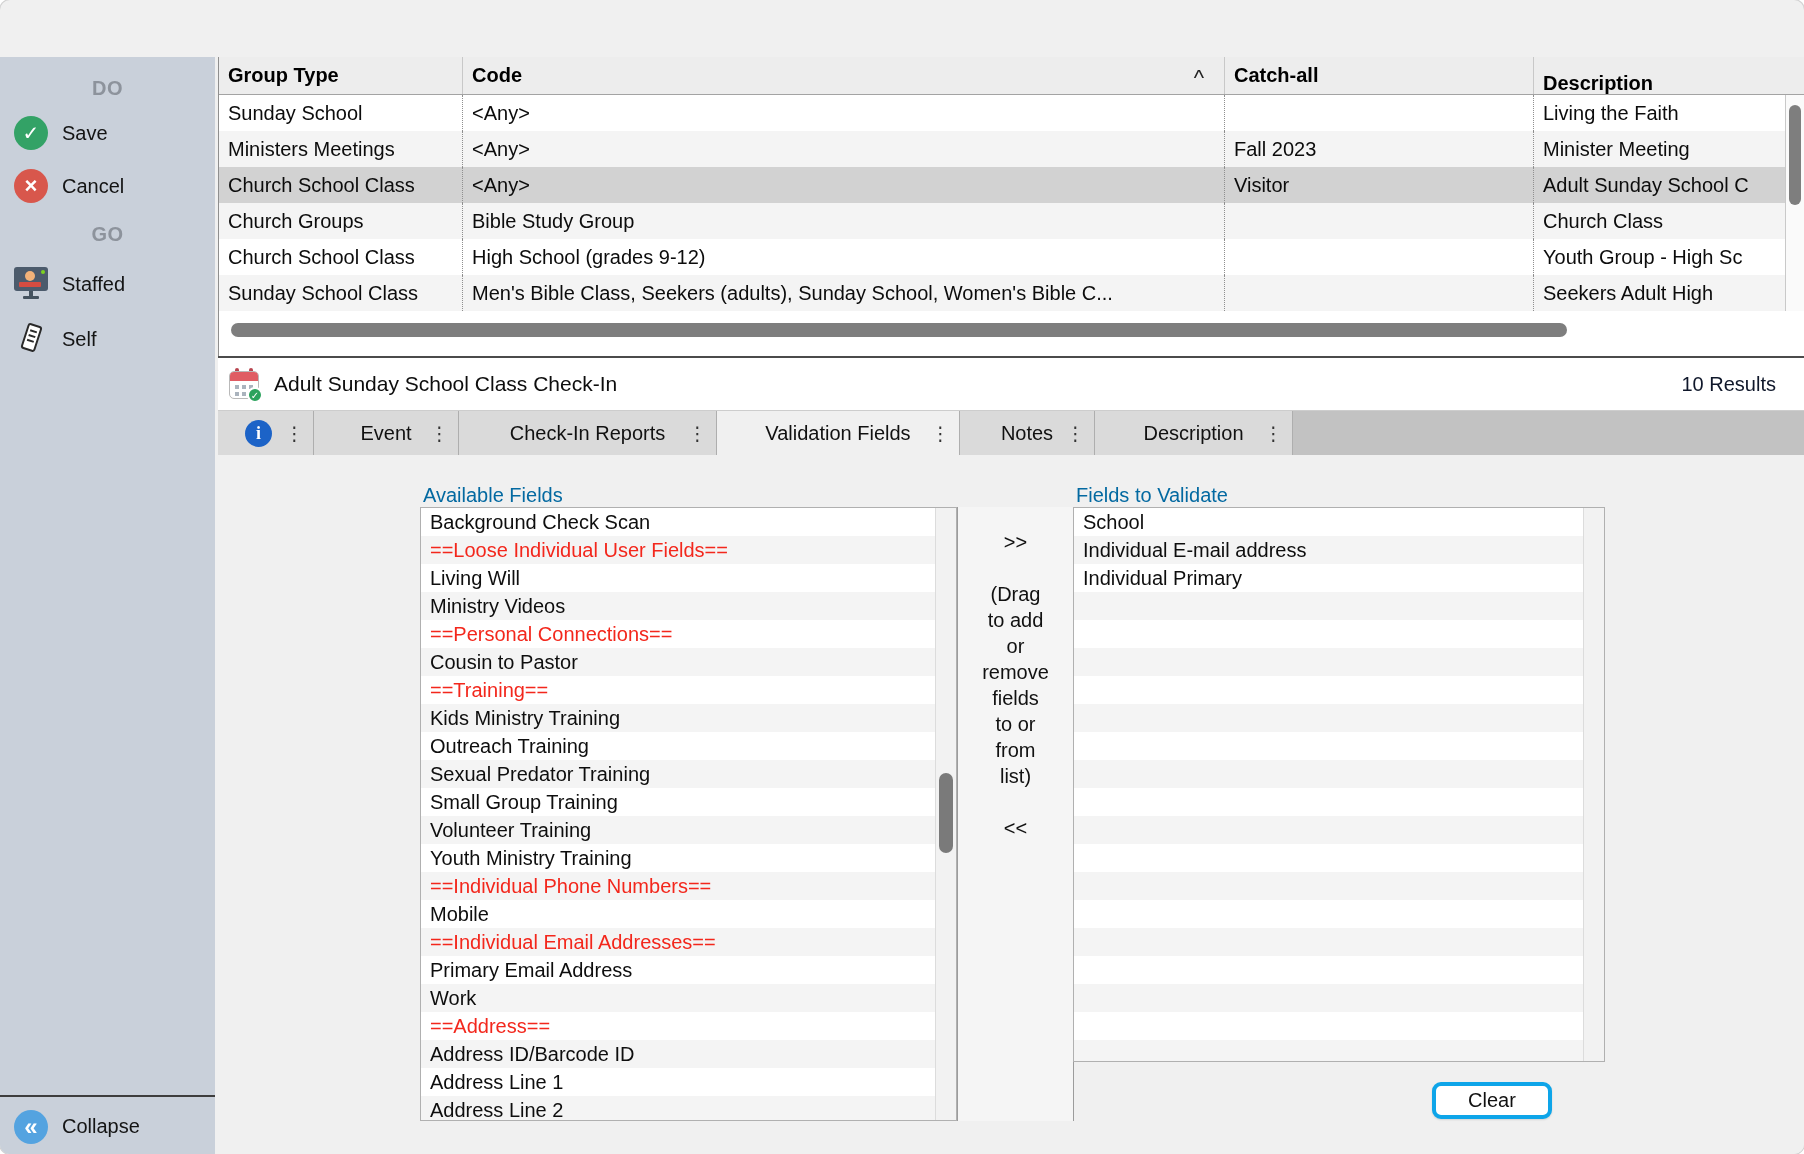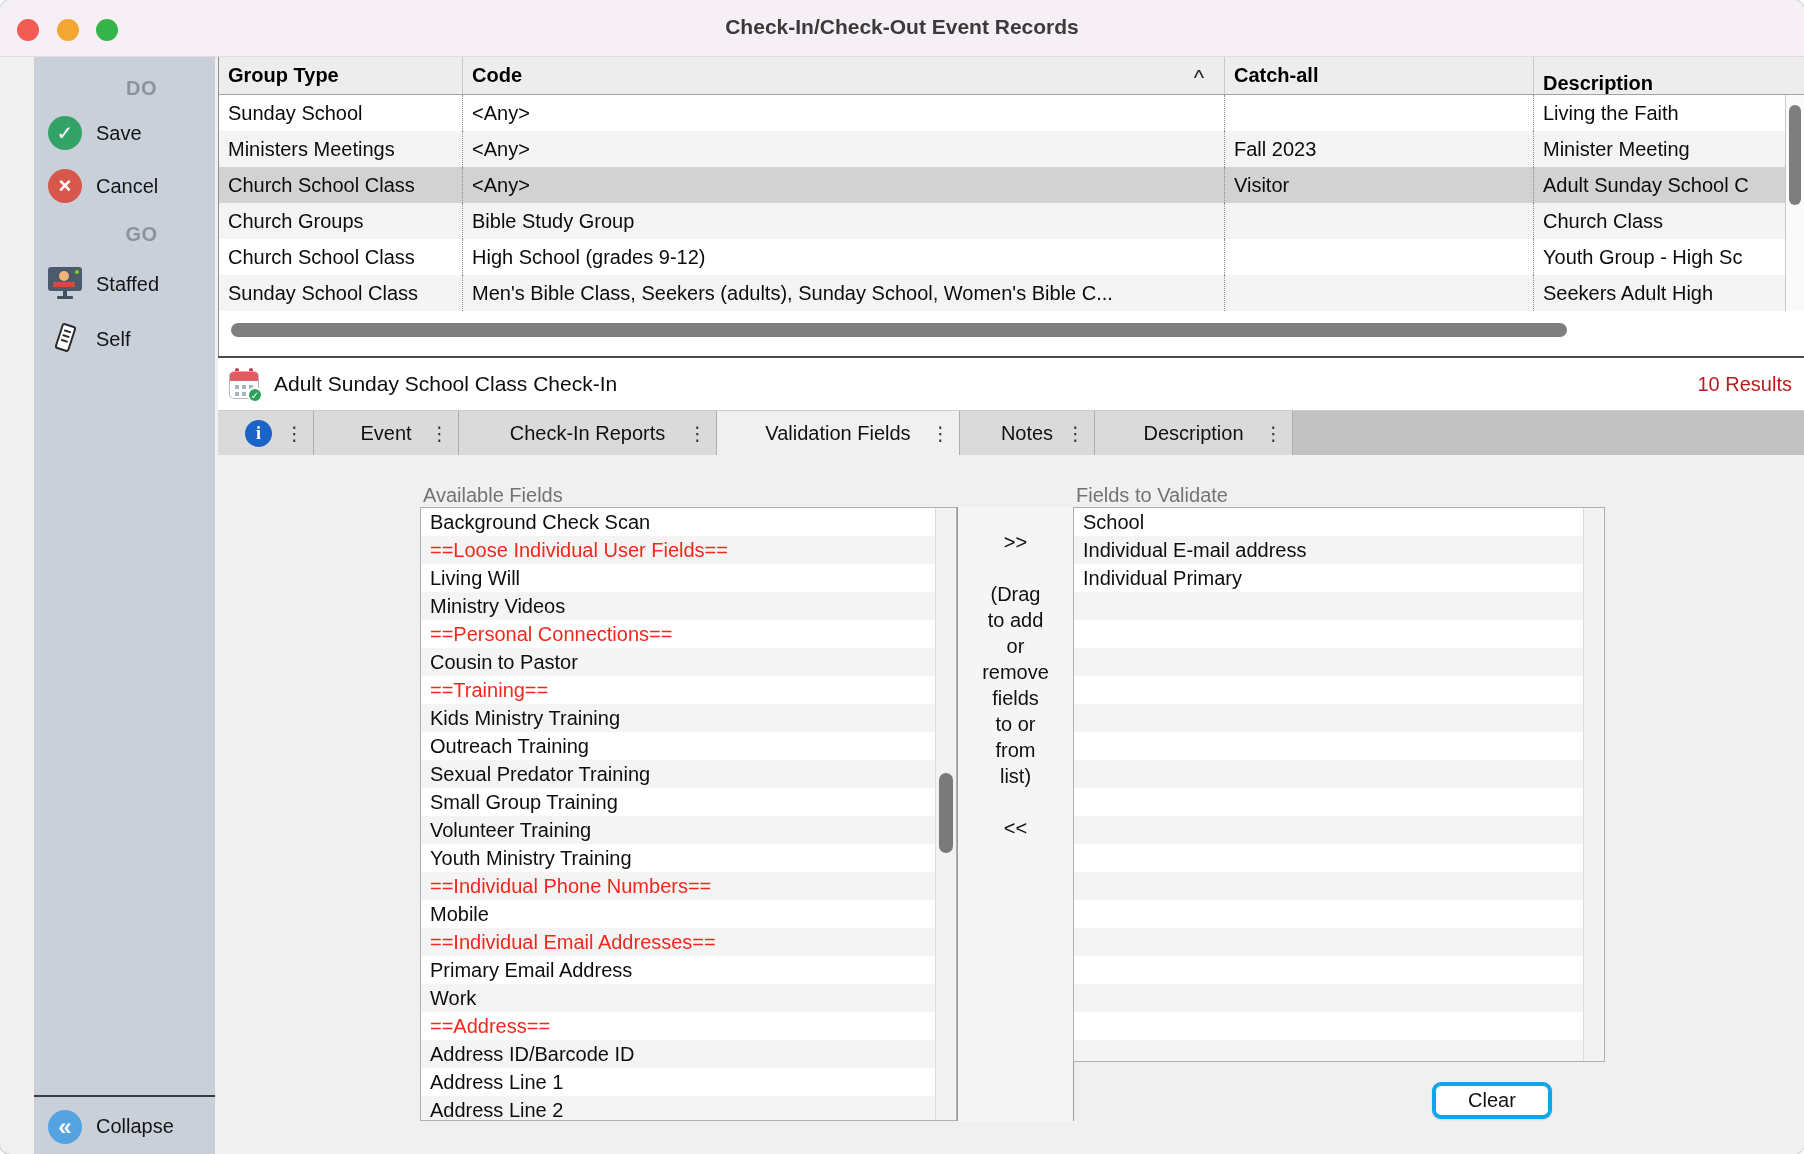--- a/index.html
+++ b/index.html
@@ -8,21 +8,21 @@
           background:#f0f0f0;font-family:"Liberation Sans","DejaVu Sans",sans-serif;
           box-shadow:0 0 0 1px rgba(0,0,0,.18);}
   
   .titlebar{position:absolute;left:0;top:0;width:100%;height:57px;background:#f6eff5;border-bottom:1px solid #e2dbe1;}
   .tl{position:absolute;top:19px;width:22px;height:22px;border-radius:50%;}
   .tl.red{left:17px;background:#f25c54;}
   .tl.yellow{left:57px;background:#f4a832;}
   .tl.green{left:96px;background:#35b44a;}
   .win-title{position:absolute;left:0;right:0;top:15px;text-align:center;font-size:21px;font-weight:700;color:#3a3a3a;}
   
-  .sidebar{position:absolute;left:0;top:57px;bottom:0;width:215px;background:#c9d0da;margin-left:34px;}
+  .sidebar{position:absolute;left:0;top:57px;bottom:0;width:215px;background:#c9d0da;}
   .side-header{position:absolute;left:0;width:100%;text-align:center;font-weight:700;font-size:20px;color:#8d939c;letter-spacing:.5px;}
   .side-item{position:absolute;left:0;width:100%;height:38px;display:flex;align-items:center;cursor:default;}
   .side-icon-slot{margin-left:13px;width:36px;display:flex;justify-content:center;}
   .side-label{margin-left:13px;font-size:20px;color:#141414;}
   .circle-icon{width:34px;height:34px;border-radius:50%;color:#fff;display:flex;align-items:center;justify-content:center;font-size:20px;line-height:1;}
   .save-circle{background:#33a266;}
   .cancel-circle{background:#d8574c;font-size:22px;font-weight:700;}
   .collapse-circle{background:#54a3e0;font-size:24px;font-weight:700;}
   .staffed-icon{position:relative;width:36px;height:34px;}
   .st-monitor{position:absolute;left:1px;top:0;width:34px;height:24px;background:#4c5b6c;border-radius:3px;}
@@ -49,21 +49,21 @@
   .tbody div.trow.selected{background:#d2d2d2;}
   .tcell{line-height:36px;padding-left:9px;font-size:20px;color:#0c0c0c;border-right:1px dotted #8f8f8f;white-space:nowrap;overflow:hidden;}
   .tcell:last-child{border-right:none;}
   .vscroll{position:absolute;right:0;top:38px;width:19px;height:216px;background:#fafafa;border-left:1px solid #c9c9c9;}
   .vscroll .thumb{position:absolute;left:3px;top:10px;width:12px;height:100px;background:#7e7e7e;border-radius:6px;}
   .hscroll{position:absolute;left:0;right:0;top:262px;height:22px;background:#fff;}
   .hscroll .thumb{position:absolute;left:12px;top:4px;width:1336px;height:14px;background:#7e7e7e;border-radius:7px;}
   
   .record-header{position:absolute;left:3px;right:0;top:299px;height:55px;background:#fff;border-top:2px solid #4b4b4b;border-bottom:1px solid #cdcdcd;display:flex;align-items:center;}
   .record-title{margin-left:14px;font-size:21px;color:#0d0d0d;}
-  .record-results{margin-left:auto;margin-right:12px;font-size:20px;color:#b91c1c;}
+  .record-results{margin-left:auto;margin-right:28px;font-size:20px;color:#0f172a;}
   .cal{position:relative;width:32px;height:32px;margin-left:10px;flex:0 0 auto;}
   .cal-body{position:absolute;left:1px;right:1px;top:3px;bottom:1px;background:#fff;border:1px solid #b9b9b9;border-radius:5px;overflow:hidden;}
   .cal-top{position:absolute;left:0;right:0;top:0;height:9px;background:#e05c63;}
   .cal-grid{position:absolute;left:5px;top:13px;width:4px;height:4px;background:#aab3bd;
             box-shadow:7px 0 #aab3bd,14px 0 #aab3bd,0 7px #aab3bd,7px 7px #aab3bd,14px 7px #aab3bd;}
   .cal-ring{position:absolute;top:0;width:4px;height:7px;background:#b8444e;border-radius:2px;}
   .cal-ring.r1{left:7px;} .cal-ring.r2{left:21px;}
   .cal-badge{position:absolute;right:-3px;bottom:-3px;width:16px;height:16px;background:#2aa25c;border:2px solid #fff;border-radius:50%;color:#fff;font-size:10px;display:flex;align-items:center;justify-content:center;}
   
   .tabbar{position:absolute;left:3px;right:0;top:354px;height:44px;display:flex;background:#c2c2c2;}
@@ -73,42 +73,36 @@
   .info-tab{width:96px;}
   .info-circle{width:27px;height:27px;border-radius:50%;background:#1c63c7;color:#fff;font-weight:700;font-size:18px;display:flex;align-items:center;justify-content:center;font-family:"Liberation Serif","DejaVu Serif",serif;margin-right:14px;}
   .tab-group{display:contents;}
   .tab-group div.tab:nth-of-type(1){width:145px;}
   .tab-group div.tab:nth-of-type(2){width:258px;}
   .tab-group div.tab:nth-of-type(3){width:243px;}
   .tab-group div.tab:nth-of-type(4){width:135px;}
   .tab-group div.tab:nth-of-type(5){width:198px;}
   .tab-filler{flex:1;background:#c2c2c2;}
   
-  .field-label{position:absolute;font-size:20px;color:#737373;}
+  .field-label{position:absolute;font-size:20px;color:#0369a1;}
   .listbox{position:absolute;background:repeating-linear-gradient(to bottom,#fff 0 28px,#f4f4f4 28px 56px);border:1px solid #b0b0b0;overflow:hidden;}
   .listbox.available{left:205px;top:450px;width:537px;height:614px;}
   .listbox.validate{left:858px;top:450px;width:532px;height:555px;}
   .list-item{height:28px;line-height:28px;padding-left:9px;font-size:20px;color:#0e0e0e;white-space:nowrap;overflow:hidden;}
   .list-item.category{color:#f3271c;}
   .scroll-track{position:absolute;top:0;right:0;bottom:0;width:21px;background:#f2f2f2;border-left:1px solid #dcdcdc;}
   .scroll-track .thumb{position:absolute;left:3px;top:265px;width:14px;height:80px;background:#7a7a7a;border-radius:7px;}
   .drag-panel{position:absolute;left:742px;top:450px;width:117px;height:614px;background:#f5f5f5;border-left:1px solid #9c9c9c;border-right:1px solid #9c9c9c;text-align:center;font-size:20px;line-height:26px;color:#111;white-space:pre-line;padding-top:22px;}
   .clear-btn{position:absolute;left:1217px;top:1025px;width:120px;height:37px;background:#fff;border:4px solid #0ea5e9;border-radius:9px;font-size:20px;color:#111;display:flex;align-items:center;justify-content:center;box-shadow:0 1px 2px rgba(0,0,0,.12);cursor:default;}
 </style>
 </head>
 <body>
 
 <div class="window">
 
-  <div class="titlebar">
-    <span class="tl red"></span>
-    <span class="tl yellow"></span>
-    <span class="tl green"></span>
-    <div class="win-title">Check-In/Check-Out Event Records</div>
-  </div>
 
   <div class="sidebar">
     <div class="side-header" style="top:20px;">DO</div>
 
     <div class="side-item" style="top:57px;">
       <span class="side-icon-slot">
           <span class="circle-icon save-circle">✓</span>
         </span>
       <span class="side-label">Save</span>
     </div>

